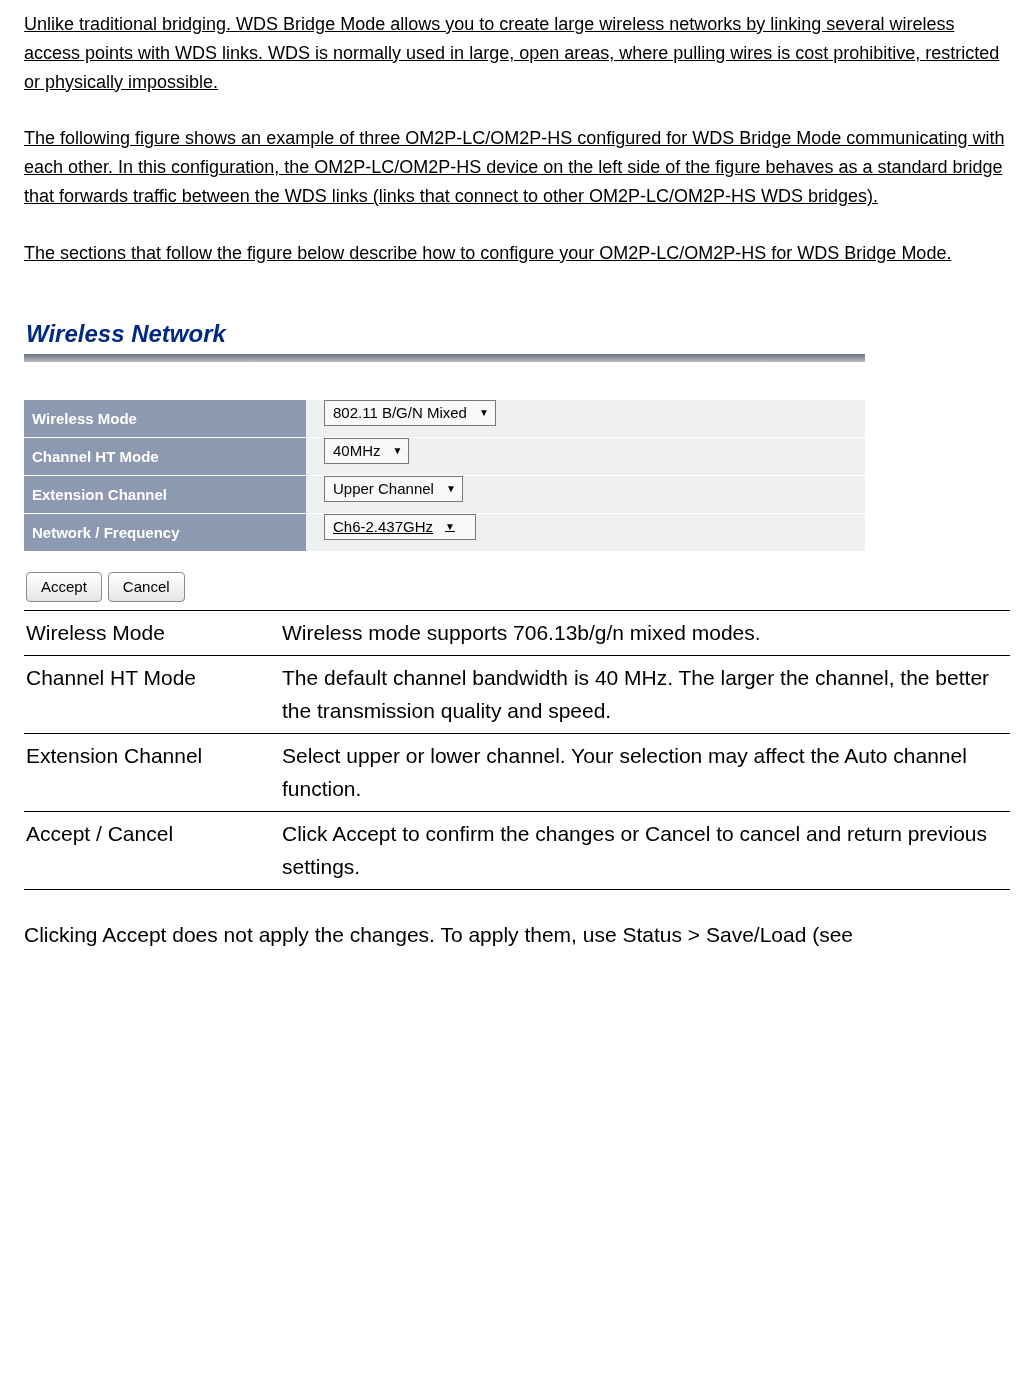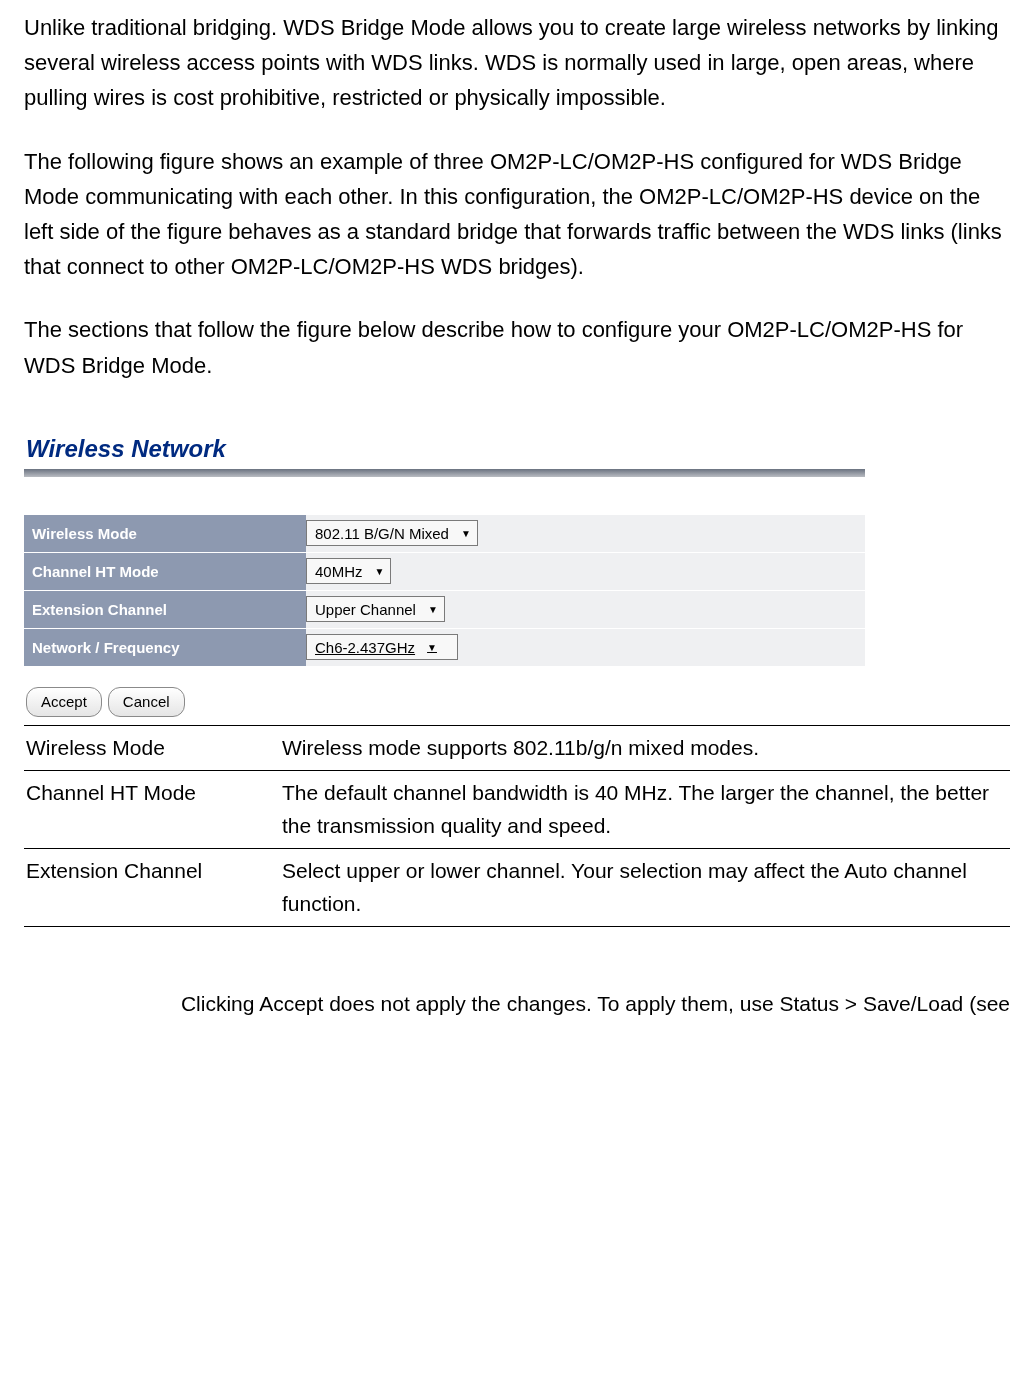--- a/index.html
+++ b/index.html
@@ -13,23 +13,24 @@
   .page {
     padding: 10px 24px 24px 24px;
     box-sizing: border-box;
   }
   h2.section {
     font-size: 26px;
     font-weight: 400;
     margin: 0 0 28px 0;
   }
   p.body {
-    font-size: 22px;
+    font-size: 18px;
     line-height: 1.6;
     margin: 0 0 28px 0;
+    text-decoration: underline;
   }
 
   
   .panel {
     width: 841px;
     margin: 50px 0 0 0;
     font-size: 16px;
   }
   .panel-header {
     display: flex;
@@ -78,21 +79,21 @@
     display: flex;
     align-items: center;
     padding-left: 8px;
     box-sizing: border-box;
     border-bottom: 1px solid #fff;
   }
   .formcontrol {
     flex: 1;
     background: #eff0f2;
     display: flex;
-    align-items: center;
+    padding-left: 18px;
     border-bottom: 1px solid #fff;
   }
   .select {
     display: inline-flex;
     align-items: center;
     height: 24px;
     background: #f8f8f8;
     border: 1px solid #7a7a7a;
     padding: 0 6px 0 8px;
     font-size: 15px;
@@ -106,21 +107,21 @@
   .action-row {
     margin: 20px 0 8px 2px;
     display: flex;
     gap: 6px;
   }
   .push-btn {
     height: 30px;
     padding: 0 14px;
     background: linear-gradient(#ffffff, #e5e5e5);
     border: 1px solid #8a8a8a;
-    border-radius: 12px;
+    border-radius: 4px;
     font-size: 15px;
     cursor: pointer;
   }
 
   
   table.desc {
     border-collapse: collapse;
     width: 100%;
     margin-top: 2px;
     font-size: 21px;
@@ -134,22 +135,21 @@
   table.desc tr:last-child td {
     border-bottom: 1px solid #000;
   }
   table.desc td.k {
     width: 250px;
   }
 
   .footnote {
     font-size: 21px;
     line-height: 1.6;
-    margin-top: 60px;
-    text-align: right;
+    margin-top: 28px;
   }
 </style>
 </head>
 <body>
 
 <div class="page">
 
 
   <p class="body">Unlike traditional bridging. WDS Bridge Mode allows you to create large wireless networks by linking several wireless access points with WDS links. WDS is normally used in large, open areas, where pulling wires is cost prohibitive, restricted or physically impossible.</p>
   <p class="body">The following figure shows an example of three OM2P-LC/OM2P-HS configured for WDS Bridge Mode communicating with each other. In this configuration, the OM2P-LC/OM2P-HS device on the left side of the figure behaves as a standard bridge that forwards traffic between the WDS links (links that connect to other OM2P-LC/OM2P-HS WDS bridges).</p>
@@ -203,28 +203,32 @@
     <div class="action-row">
       <button class="push-btn">Accept</button>
       <button class="push-btn">Cancel</button>
     </div>
   </div>
 
   <table class="desc">
     <tbody>
         <tr>
       <td class="k">Wireless Mode</td>
-      <td>Wireless mode supports 802.11b/g/n mixed modes.</td>
+      <td>Wireless mode supports 706.13b/g/n mixed modes.</td>
     </tr>
     <tr>
       <td class="k">Channel HT Mode</td>
       <td>The default channel bandwidth is 40 MHz. The larger the channel, the better the transmission quality and speed.</td>
     </tr>
     <tr>
       <td class="k">Extension Channel</td>
       <td>Select upper or lower channel. Your selection may affect the Auto channel function.</td>
     </tr>
+    <tr>
+      <td class="k">Accept / Cancel</td>
+      <td>Click Accept to confirm the changes or Cancel to cancel and return previous settings.</td>
+    </tr>
   </tbody>
     </table>
 
   <p class="footnote">Clicking Accept does not apply the changes. To apply them, use Status &gt; Save/Load (see</p>
 
 </div>
 
 </body></html>

